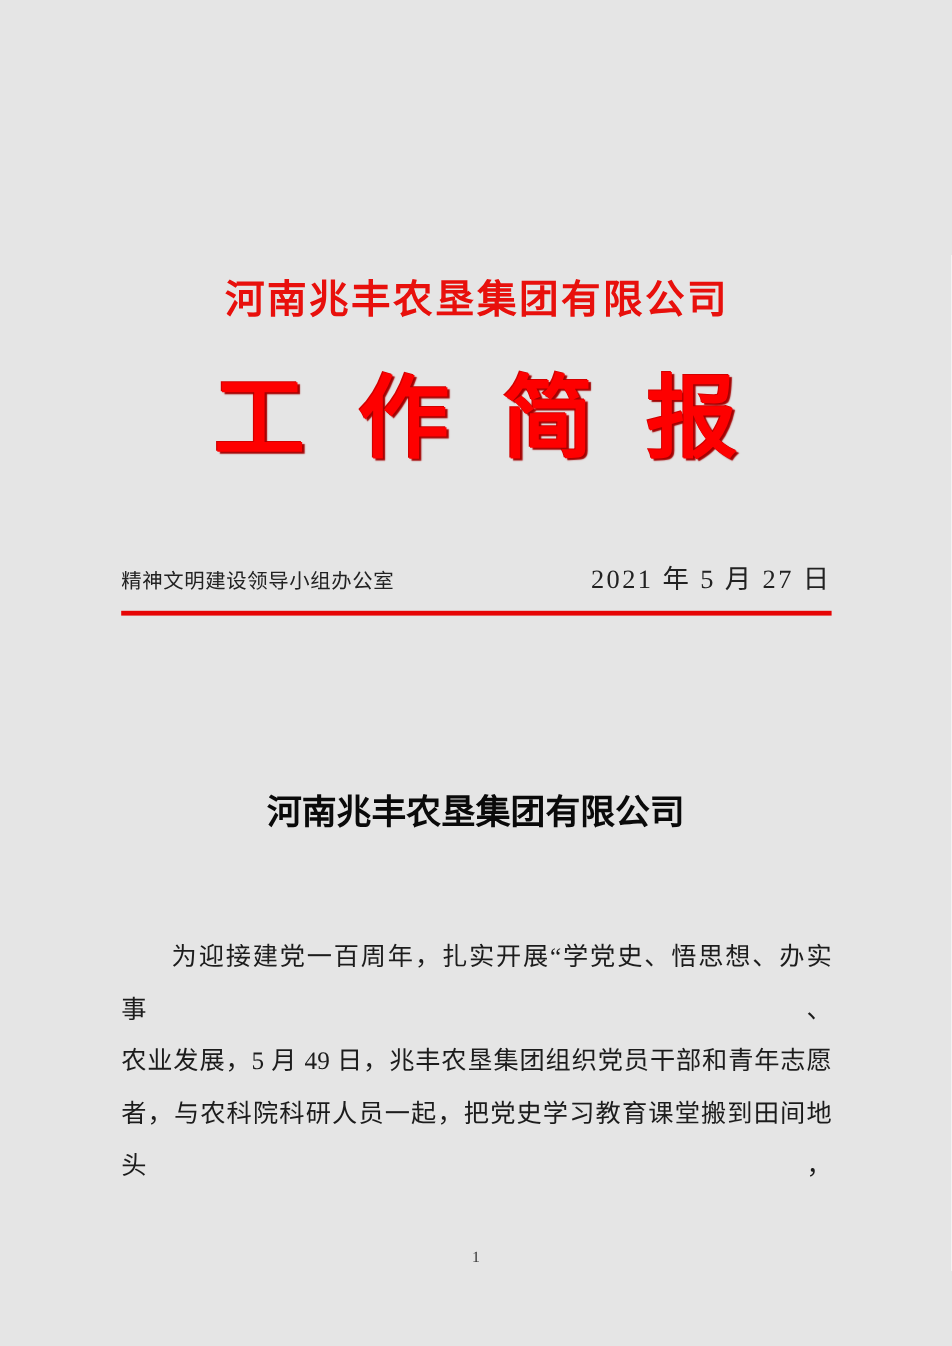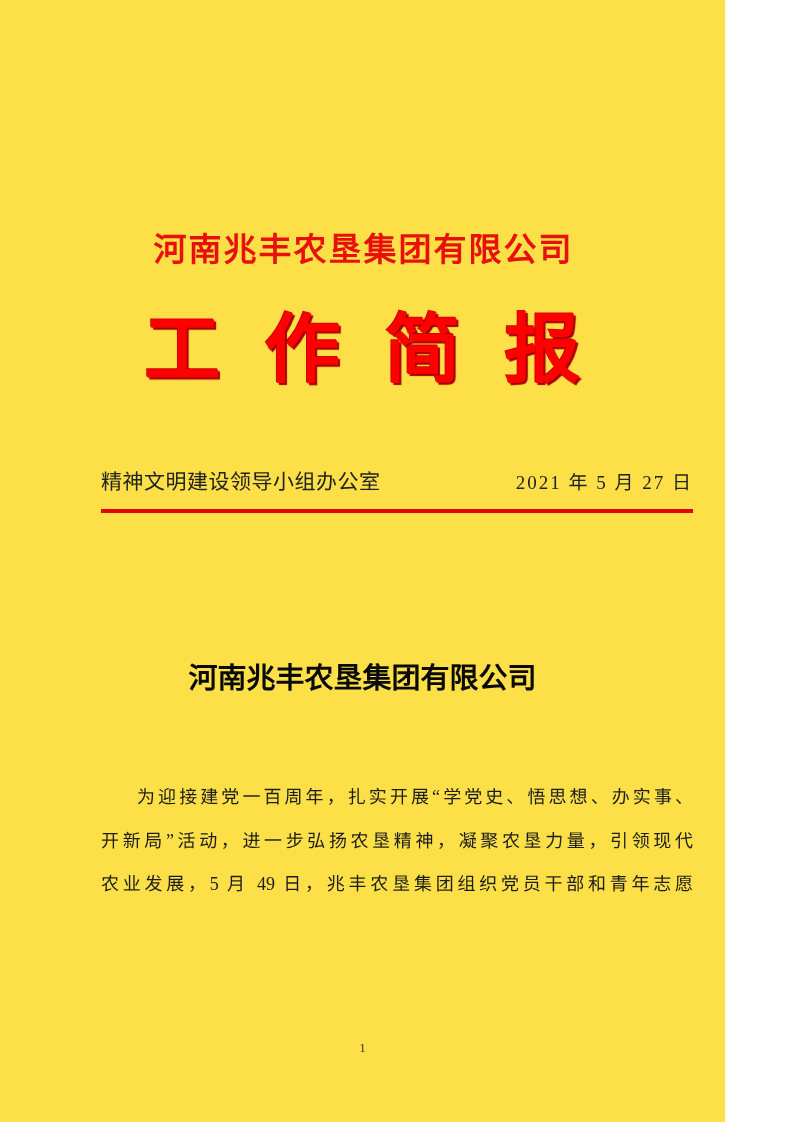--- a/index.html
+++ b/index.html
@@ -2,23 +2,23 @@
 <html lang="zh-CN"><head>
 <meta charset="utf-8">
 <style>
   html, body {
     margin: 0;
     padding: 0;
     background: #ffffff;
   }
   .page {
     position: relative;
-    width: 725px;
+    width: 793px;
     height: 1122px;
-    background: #fde047;
+    background: #e5e5e5;
     overflow: hidden;
     font-family: "Liberation Serif", "DejaVu Serif", serif;
     color: #1c1c1c;
   }
 
   
   .company-name {
     position: absolute;
     top: 223px;
     left: 0;
@@ -56,28 +56,27 @@
     position: absolute;
     top: 470px;
     left: 101px;
     width: 592px;
     display: flex;
     justify-content: space-between;
     align-items: baseline;
     line-height: 26px;
   }
   .issuing-office {
-    font-size: 21px;
+    font-size: 17px;
     color: #222222;
     letter-spacing: 0.5px;
     white-space: nowrap;
-    font-family: Liberation Mono, monospace;
   }
   .issue-date {
-    font-size: 19px;
+    font-size: 22px;
     color: #222222;
     letter-spacing: 2px;
     white-space: nowrap;
     font-family: Liberation Serif, serif;
   }
 
   
   .red-rule {
     position: absolute;
     top: 509px;
@@ -101,21 +100,21 @@
     color: #0a0a0a;
     white-space: nowrap;
   }
 
   
   .article-body {
     position: absolute;
     top: 776px;
     left: 101px;
     width: 592px;
-    font-size: 18px;
+    font-size: 21px;
     line-height: 43.5px;
     color: #1c1c1c;
     font-family: "Liberation Serif", "DejaVu Serif", serif;
   }
   .body-line {
     text-align: justify;
     text-align-last: justify;
   }
   .body-line.first {
     text-indent: 2em;
@@ -151,19 +150,19 @@
   </div>
 
   <div class="red-rule"></div>
 
   <div class="article-title">
     <div class="article-title-line">河南兆丰农垦集团有限公司</div>
   </div>
 
   <div class="article-body">
     <div class="body-line first">为迎接建党一百周年，扎实开展“学党史、悟思想、办实事、</div>
-    <div class="body-line">开新局”活动，进一步弘扬农垦精神，凝聚农垦力量，引领现代</div>
     <div class="body-line">农业发展，5 月 49 日，兆丰农垦集团组织党员干部和青年志愿</div>
+    <div class="body-line">者，与农科院科研人员一起，把党史学习教育课堂搬到田间地头，</div>
   </div>
 
   <div class="page-number">1</div>
 
 </div>
 
 </body></html>

